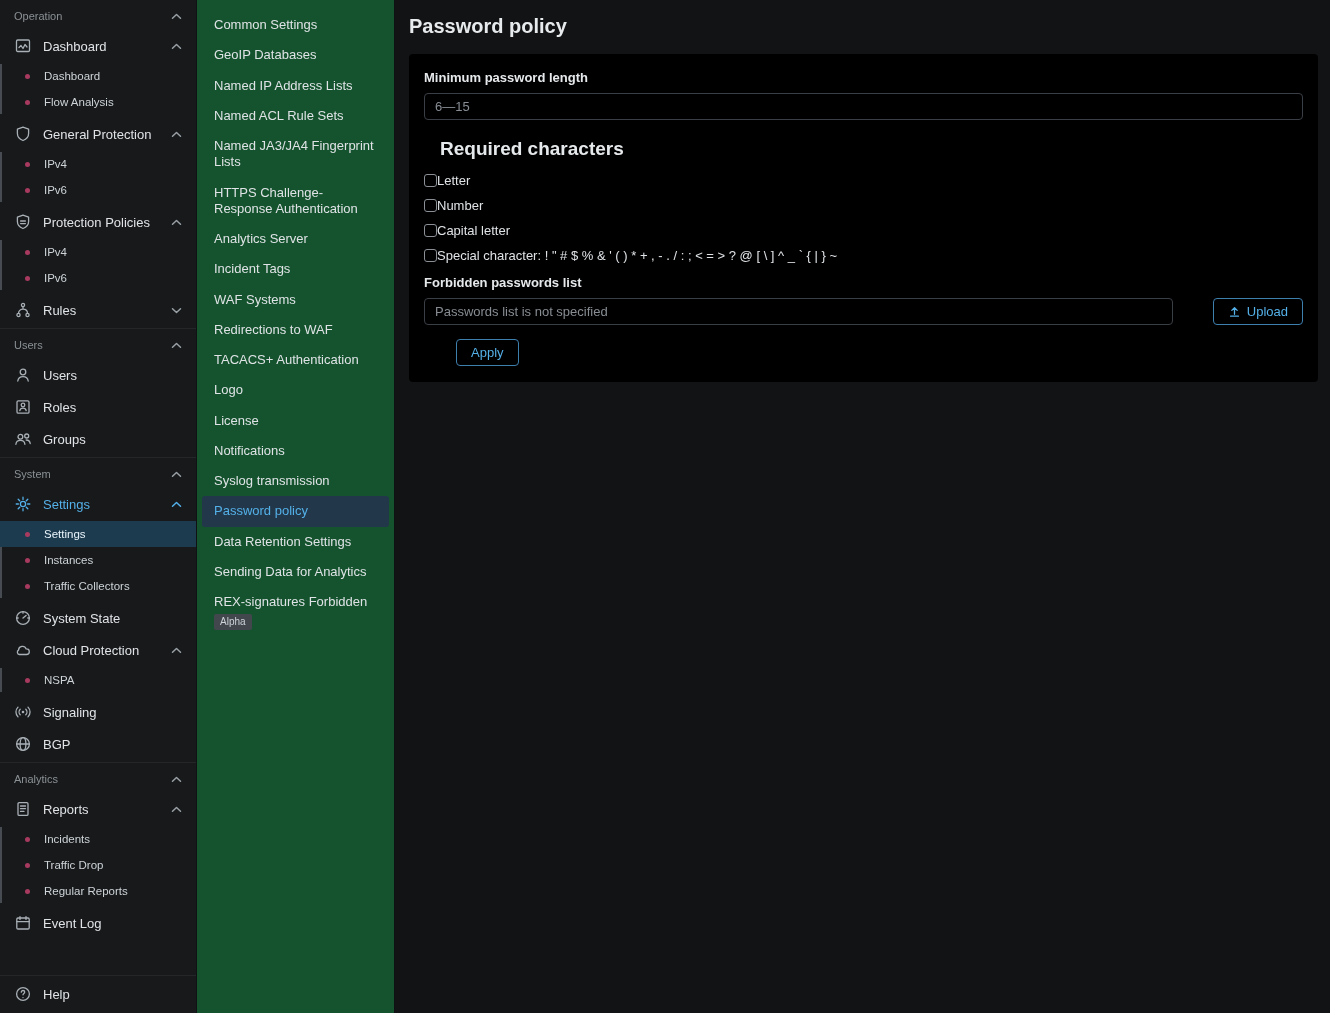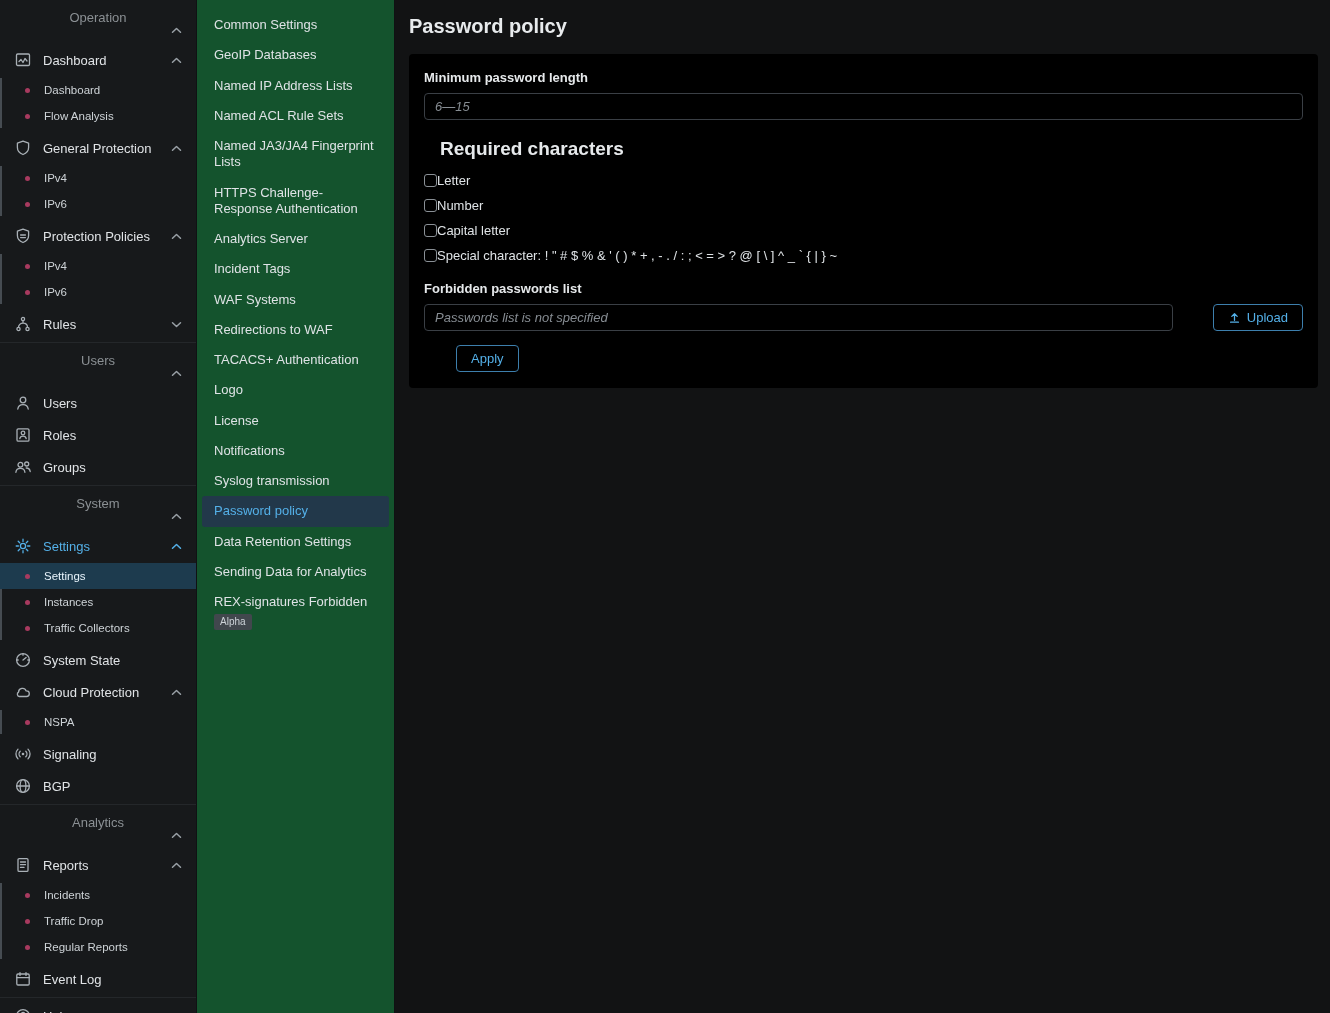--- a/index.html
+++ b/index.html
@@ -20,21 +20,21 @@
 
   
   .sidebar{
     width:197px;flex:0 0 197px;background:#17191b;
     border-right:1px solid #101113;display:flex;flex-direction:column;overflow:hidden;
   }
   .section{padding-bottom:2px;}
   .section + .section{border-top:1px solid #24272a;}
   .section-header{
     display:flex;align-items:center;justify-content:space-between;
-    padding:10px 14px 8px;color:#8b9094;font-size:13px;cursor:pointer;flex-direction:column;
+    padding:10px 14px 8px;color:#8b9094;font-size:11px;cursor:pointer;
   }
   .nav-item{
     display:flex;align-items:center;gap:11px;
     padding:7px 14px;color:#e0e3e6;cursor:pointer;position:relative;
   }
   .nav-item.active{color:var(--accent);}
   .nav-item.active .icon{color:var(--accent);}
   .nav-item.active .chev{color:var(--accent);}
   .icon{width:18px;height:18px;flex:0 0 18px;color:#a9b0b6;display:inline-flex;}
   .icon svg{width:18px;height:18px;}
@@ -70,25 +70,25 @@
     display:block;width:fit-content;margin-top:4px;
     background:var(--badge-bg);color:#cdd3d8;
     font-size:10px;line-height:1;padding:3px 6px;border-radius:2px;
   }
 
   
   .main{flex:1;padding:12px 12px 0 14px;}
   .page-title{font-size:20px;font-weight:700;color:#e8ebed;margin:3px 0 16px;}
   .card{background:#000000;border-radius:4px;padding:14px 15px 16px;}
   .field-label{font-size:13px;font-weight:700;color:#e6e9eb;margin:2px 0 8px;}
-  .field-label.forbidden{margin-top:13px;}
+  .field-label.forbidden{margin-top:7px;}
   .text-input{
     width:100%;height:27px;background:transparent;
     border:1px solid #3a3f45;border-radius:4px;
-    color:#dfe3e6;padding:0 10px;font-size:13px;font-family:inherit;outline:none;font-style:italic;
+    color:#dfe3e6;padding:0 10px;font-size:13px;font-family:inherit;outline:none;
   }
   .text-input::placeholder{color:#878d93;}
   .sub-heading{font-size:19px;font-weight:700;color:#e6e9eb;margin:18px 16px 8px;}
   .check-row{display:flex;align-items:center;gap:0;padding:5px 0;font-size:13px;color:#dfe3e6;cursor:pointer;}
   .checkbox{
     width:13px;height:13px;flex:0 0 13px;
     border:1.5px solid #8a9096;border-radius:3px;background:transparent;
   }
   .forbidden-row{display:flex;align-items:center;gap:8px;}
   .forbidden-row .text-input{flex:1;}

